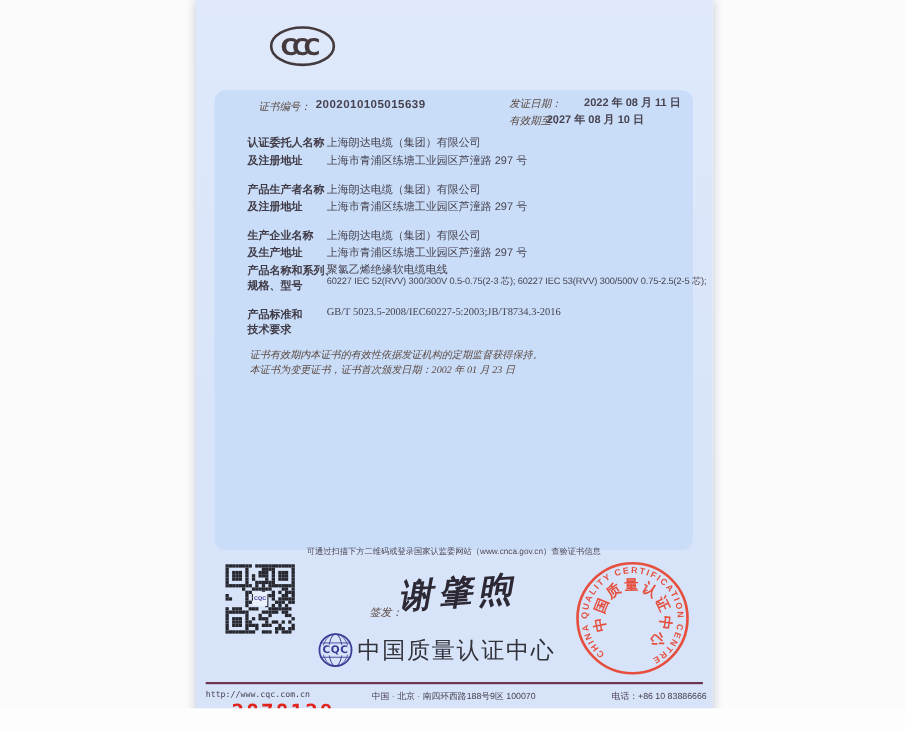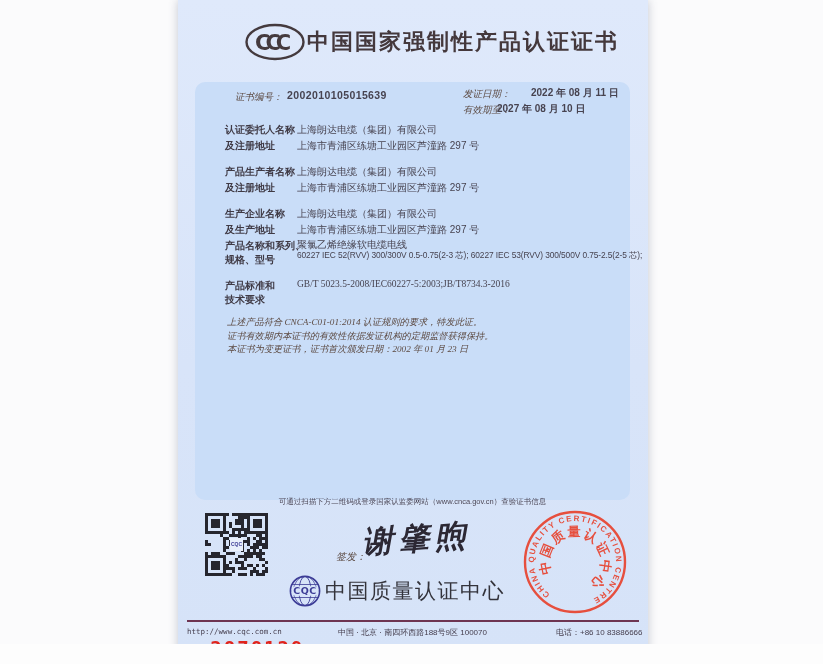--- a/index.html
+++ b/index.html
@@ -71,21 +71,20 @@
 </head>
 <body>
 
 <div class="stage">
   <div class="page">
 
     <svg class="abs ccc-logo" viewBox="0 0 62 38">
       <ellipse cx="31" cy="19" rx="28.5" ry="17" fill="none" stroke="#443a3e" stroke-width="2.4"></ellipse>
       <text x="11" y="27" font-size="21" font-weight="bold" letter-spacing="-5" fill="#443a3e" font-family="DejaVu Sans, sans-serif">CCC</text>
     </svg>
-    <div class="abs cert-title">中国国家强制性产品认证证书</div>
 
     <div class="panel"></div>
 
     <span class="abs kai certno-label">证书编号：</span>
     <span class="abs certno-value">2002010105015639</span>
     <span class="abs kai date-label1">发证日期：</span>
     <span class="abs date-value1">2022 年 08 月 11 日</span>
     <span class="abs kai date-label2">有效期至：</span>
     <span class="abs date-value2">2027 年 08 月 10 日</span>
 
@@ -107,21 +106,20 @@
     <span class="abs f-label y4a">产品名称和系列、</span>
     <span class="abs f-label y4b">规格、型号</span>
     <span class="abs f-value yspec0">聚氯乙烯绝缘软电缆电线</span>
     <span class="abs f-value spec yspec1">60227 IEC 52(RVV) 300/300V 0.5-0.75(2-3 芯); 60227 IEC 53(RVV) 300/500V 0.75-2.5(2-5 芯);</span>
 
     <span class="abs f-label y5a">产品标准和</span>
     <span class="abs f-label y5b">技术要求</span>
     <span class="abs f-value ystd">GB/T 5023.5-2008/IEC60227-5:2003;JB/T8734.3-2016</span>
 
     <div class="abs declaration">
-      <div>上述产品符合 CNCA-C01-01:2014 认证规则的要求，特发此证。</div>
       <div>证书有效期内本证书的有效性依据发证机构的定期监督获得保持。</div>
       <div>本证书为变更证书，证书首次颁发日期：2002 年 01 月 23 日</div>
     </div>
 
     <div class="abs verify-note">可通过扫描下方二维码或登录国家认监委网站（www.cnca.gov.cn）查验证书信息</div>
 
     <div class="abs qr">
         <i style="left:0px;top:0px"></i>
         <i style="left:3px;top:0px"></i>
         <i style="left:6px;top:0px"></i>

